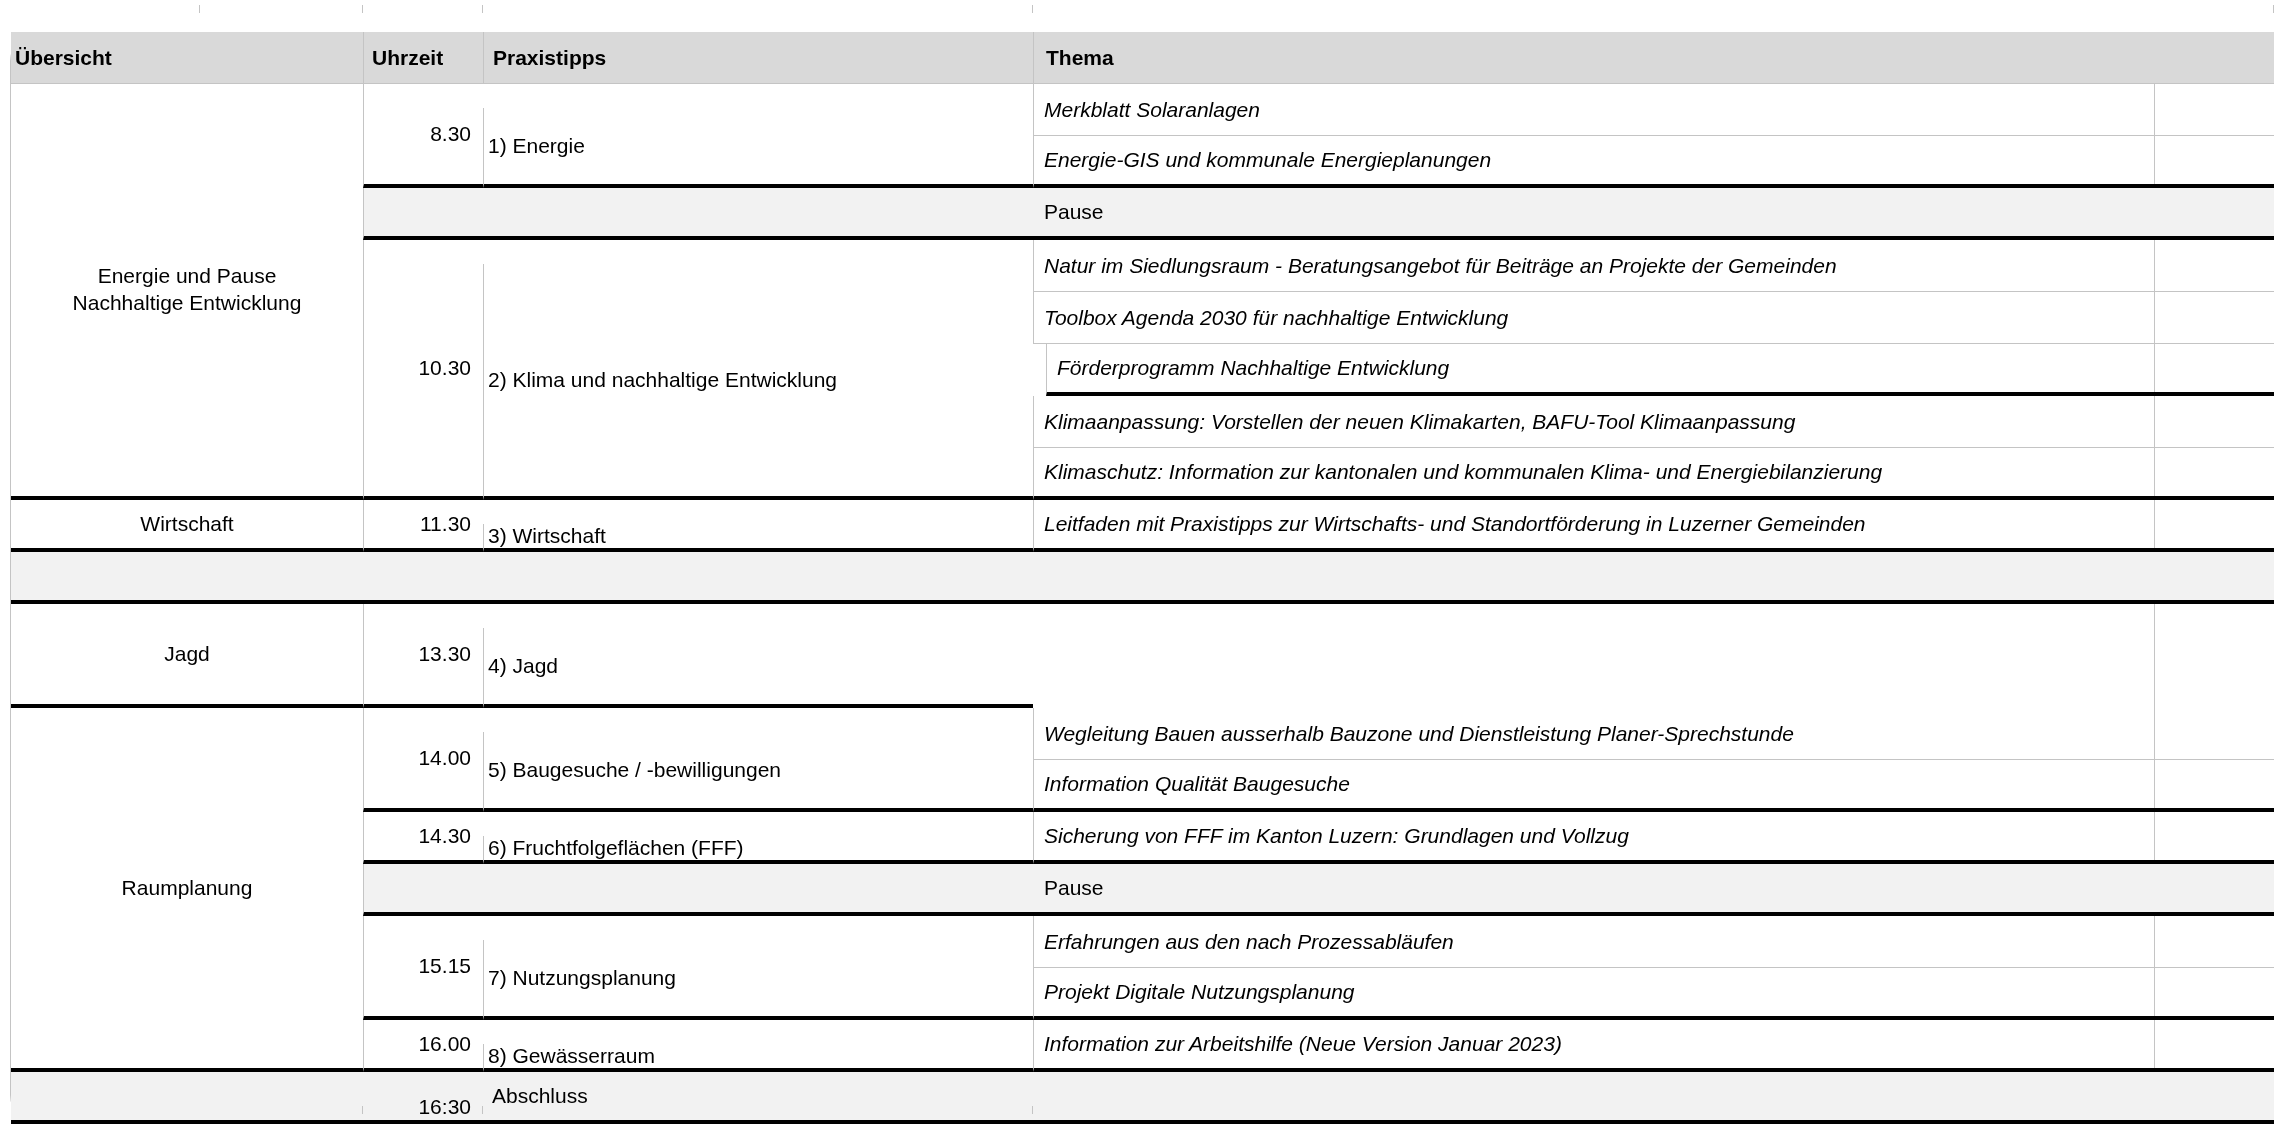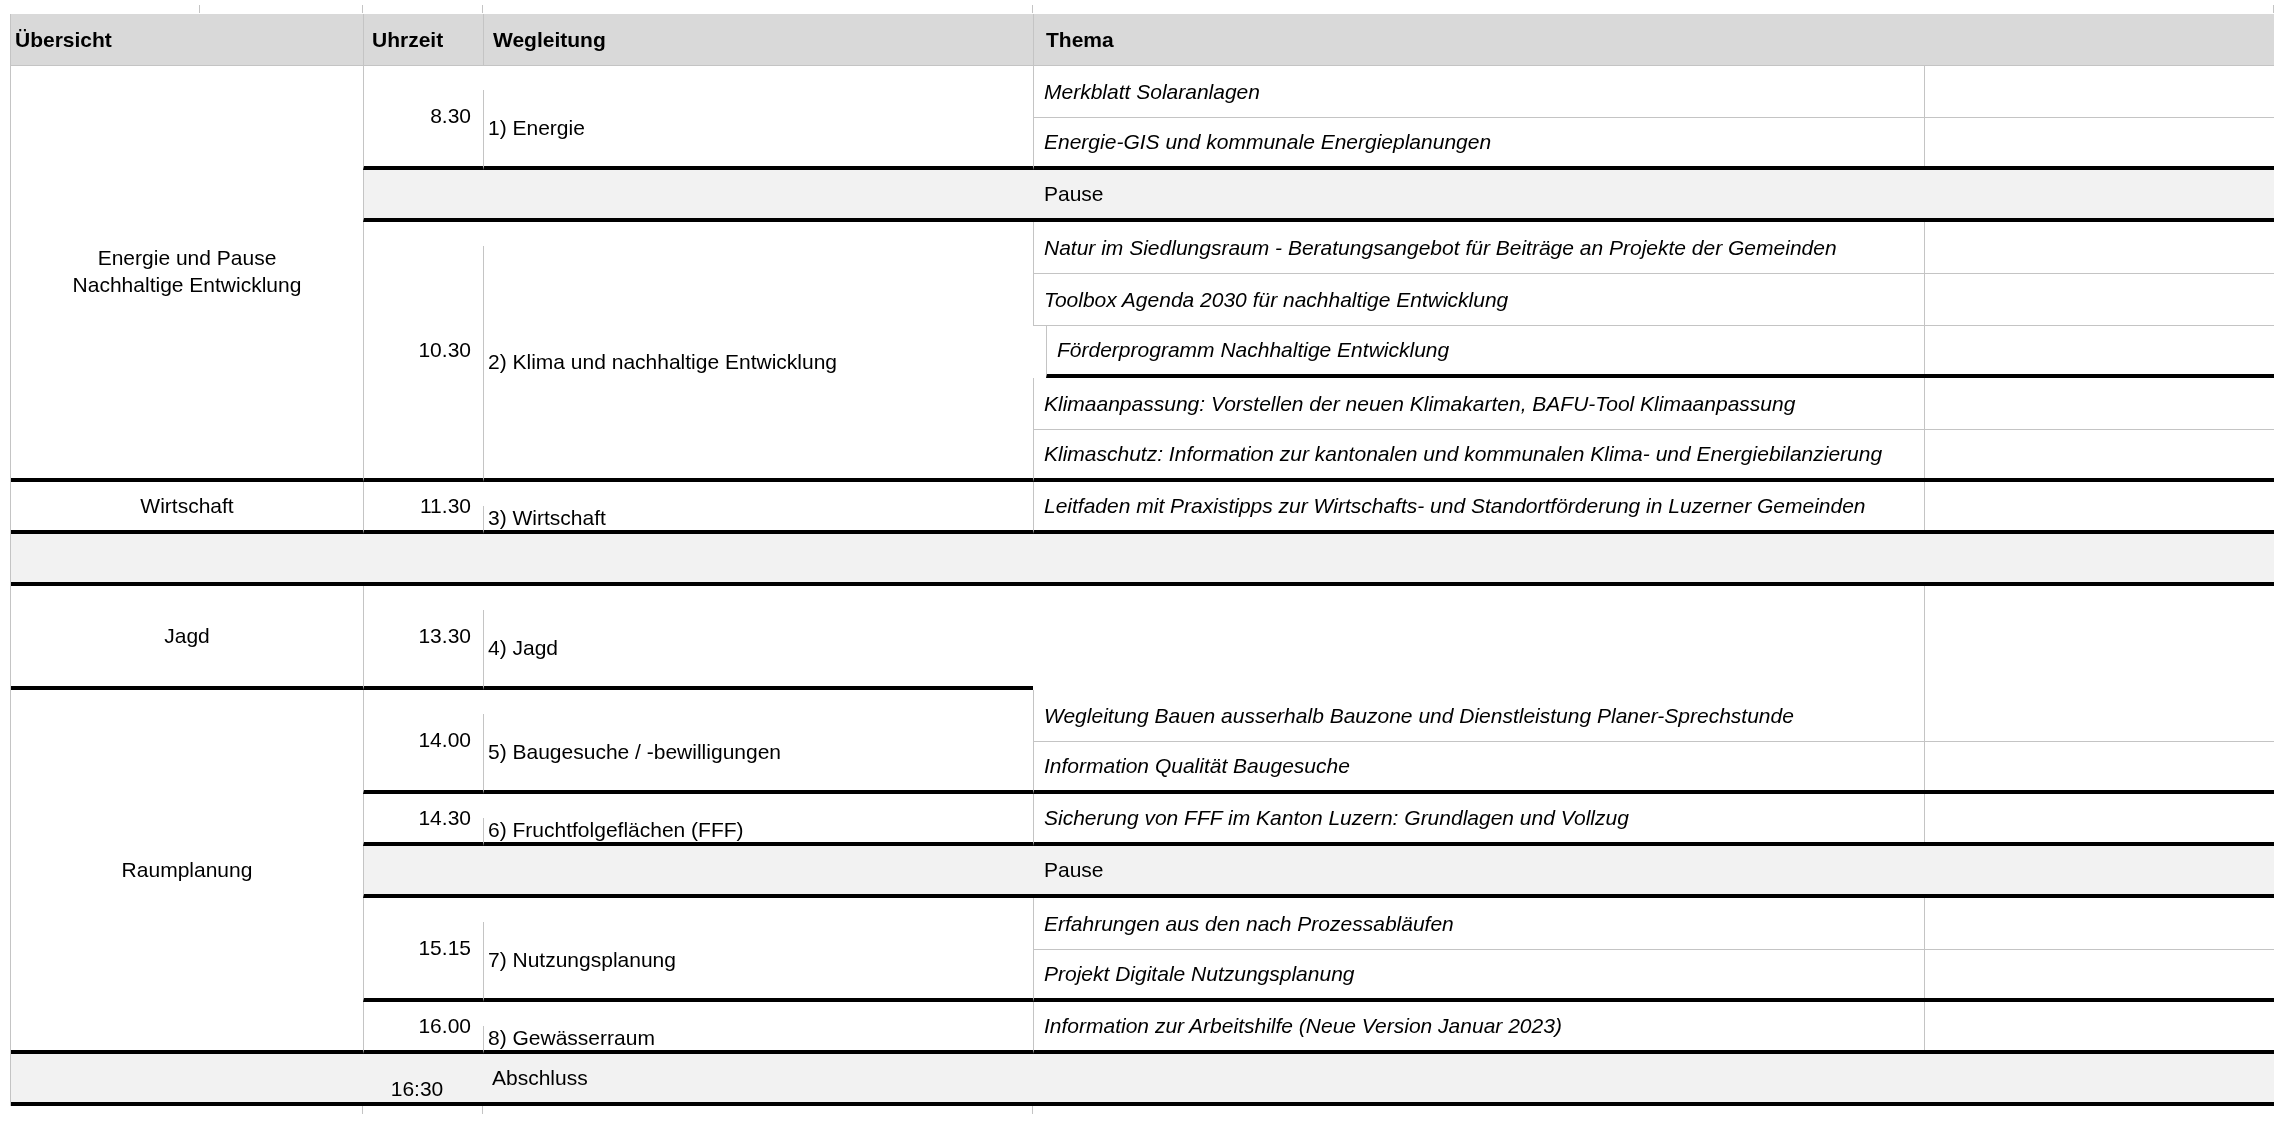--- a/index.html
+++ b/index.html
@@ -8,27 +8,28 @@
     --line:#c4c4c4;
     --thick:#000000;
   }
   html,body{margin:0;padding:0;background:#ffffff;}
   body{
     width:2290px;height:1137px;position:relative;
     font-family:"Liberation Sans", sans-serif;
     font-size:21px;color:#000;
   }
   .agenda{
-    position:absolute;left:10px;top:14px;
-    width:1915px;box-sizing:border-box;
+    position:absolute;left:10px;top:32px;
+    width:2145px;box-sizing:border-box;
     border-left:1px solid var(--line);
     border-right:1px solid var(--line);
     display:grid;
     grid-template-columns:352px 120px 550px 1241px;
     grid-template-rows:repeat(21,52px);
+    border-radius:29px;
   }
   .cell{
     display:flex;align-items:center;
     box-sizing:border-box;overflow:hidden;
     white-space:nowrap;
   }
   .bl{border-left:1px solid var(--line);}
   .bbn{border-bottom:1px solid var(--line);}
   .bbk{border-bottom:4px solid var(--thick);}
   .hdr{background:var(--hdr-bg);font-weight:bold;border-bottom:1px solid var(--line);}
@@ -41,21 +42,21 @@
   .pl4{padding-left:4px;}
   .pl8{padding-left:8px;}
   .pl9{padding-left:9px;}
   .pl12{padding-left:12px;}
   .pause-inner{padding-left:680px;}
   .full-inner{
     display:grid;width:100%;height:100%;
     grid-template-columns:352px 120px 550px 1241px;
     align-items:center;
   }
-  .full-inner .t{grid-column:2;text-align:center;padding-right:12px;margin-top:21px;}
+  .full-inner .t{grid-column:2;text-align:right;padding-right:12px;margin-top:21px;}
   .full-inner .l{grid-column:3;padding-left:9px;}
   .stub{position:absolute;width:1px;height:8px;background:var(--line);}
 </style>
 </head>
 <body>
 
 <div class="stub" style="left:199px;top:5px;"></div>
 <div class="stub" style="left:362px;top:5px;"></div>
 <div class="stub" style="left:482px;top:5px;"></div>
 <div class="stub" style="left:1032px;top:5px;"></div>
@@ -63,21 +64,21 @@
 
 <div class="agenda">
 
   <div class="cell hdr pl4" style="grid-area:1/1/span 1/span 1;">
       <span>Übersicht</span>
     </div>
   <div class="cell hdr bl pl8" style="grid-area:1/2/span 1/span 1;">
       <span>Uhrzeit</span>
     </div>
   <div class="cell hdr bl pl9" style="grid-area:1/3/span 1/span 1;">
-      <span>Wegleitung</span>
+      <span>Praxistipps</span>
     </div>
   <div class="cell hdr bl pl12" style="grid-area:1/4/span 1/span 1;">
       <span>Thema</span>
     </div>
 
   <div class="cell c-group bbk" style="grid-area:2/1/span 8/span 1;">
     <div class="lines">
       <div>Energie und Pause</div>
       <div>Nachhaltige Entwicklung</div>
     </div>

